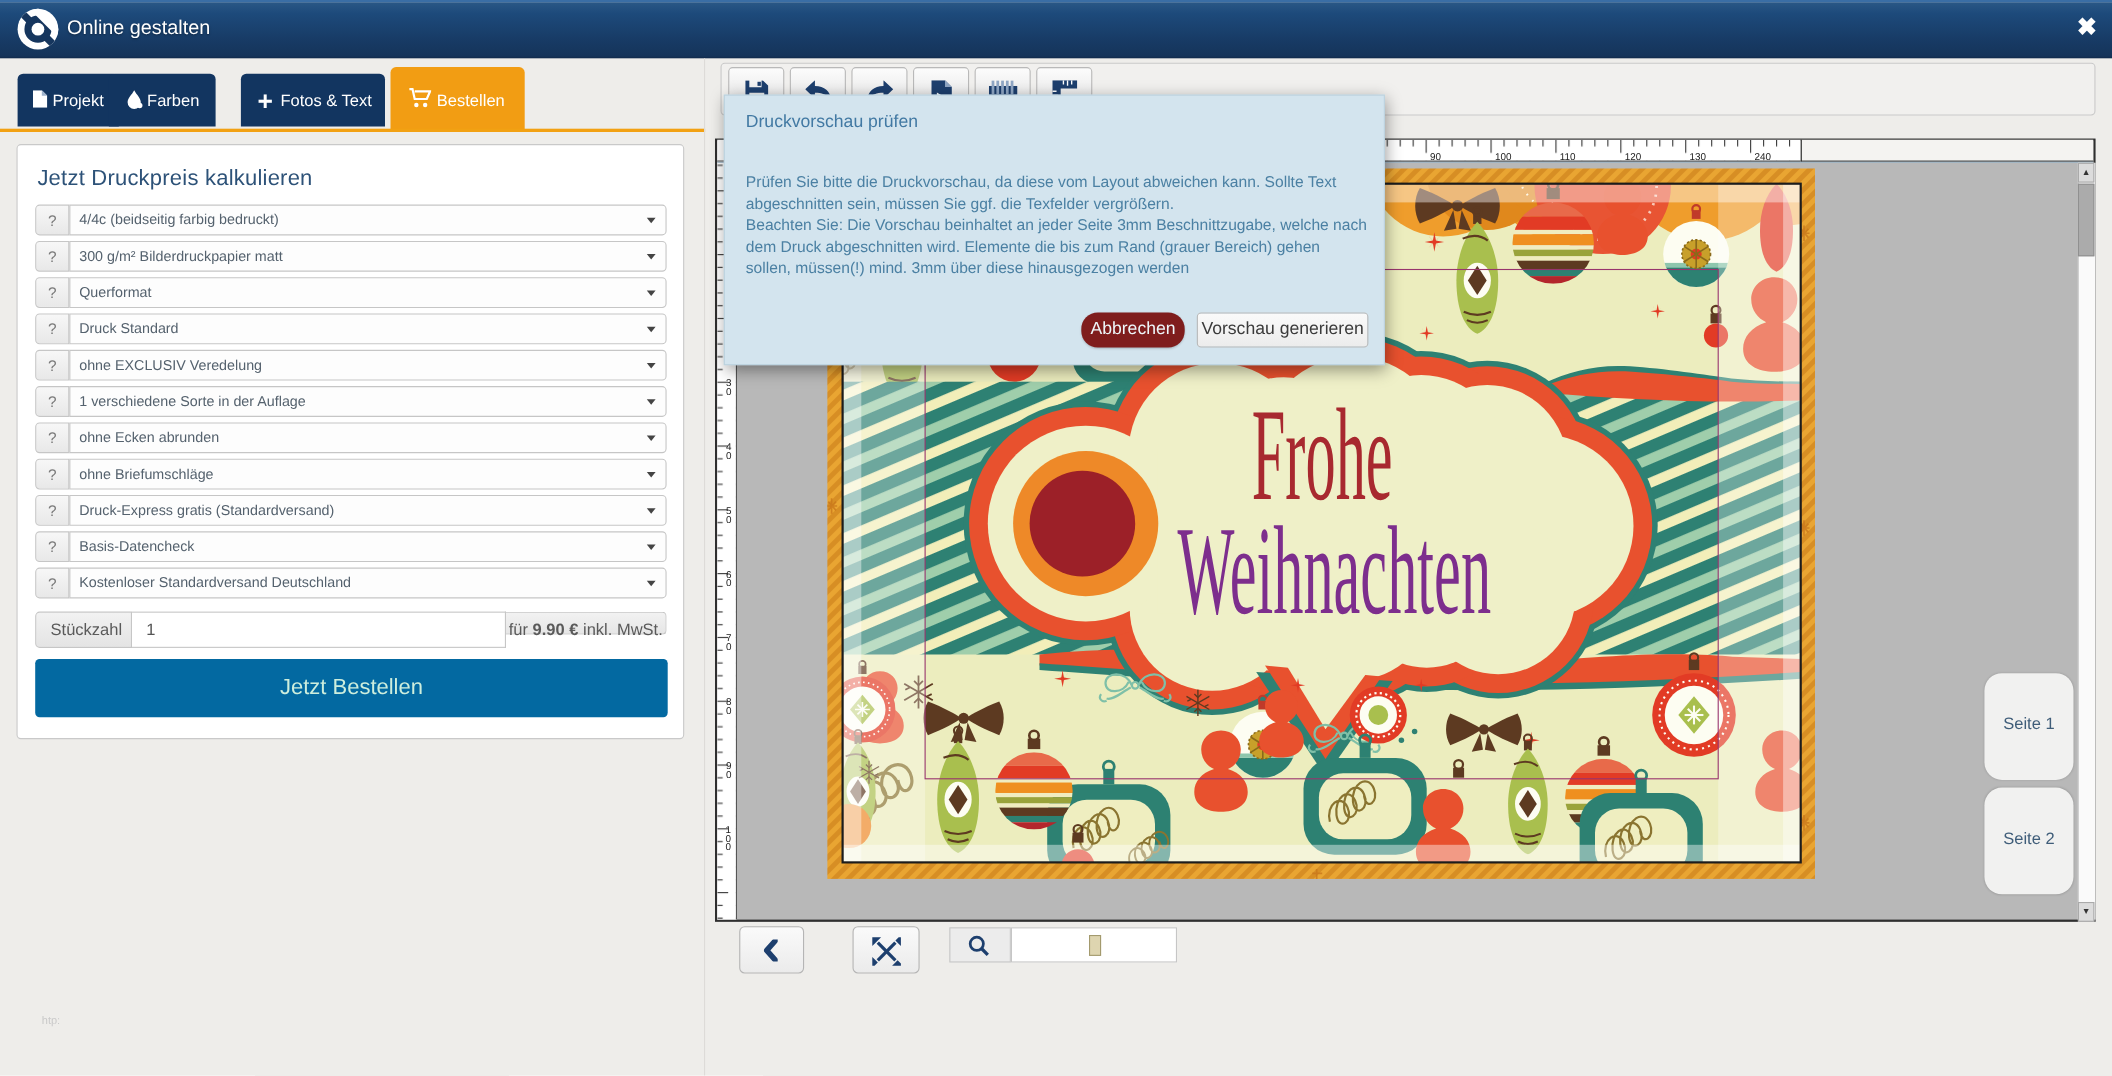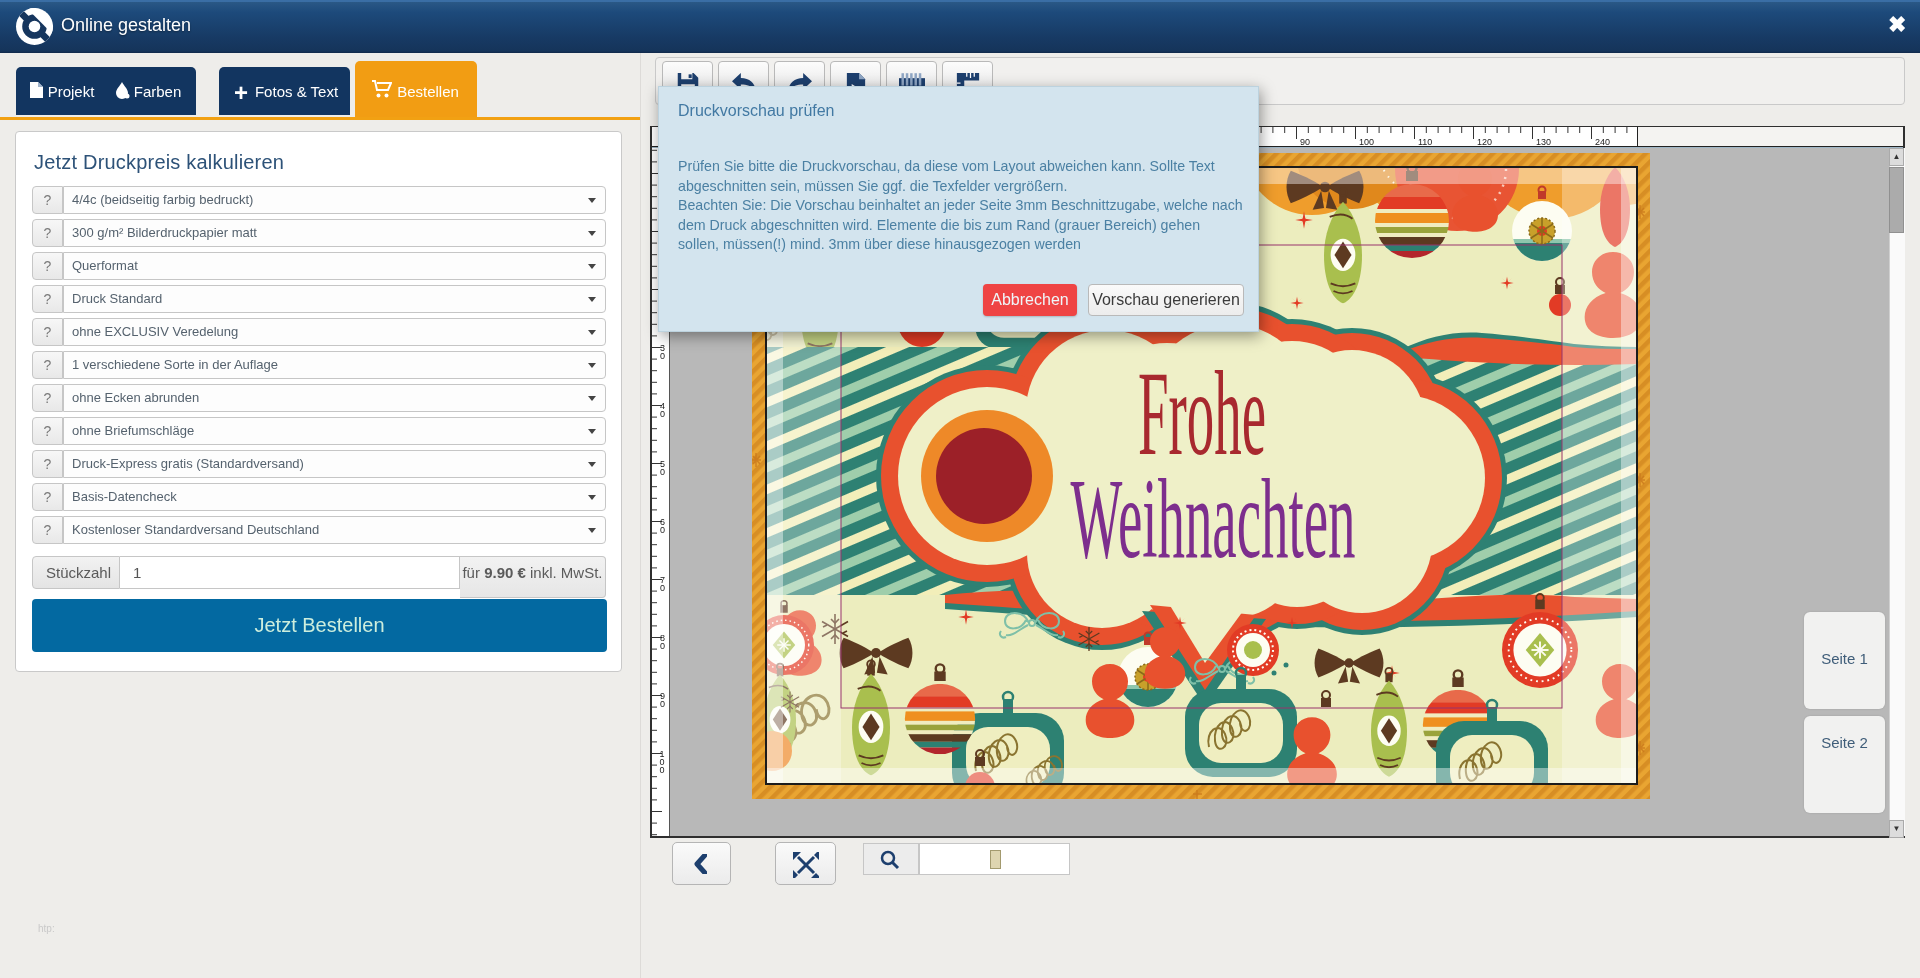--- a/index.html
+++ b/index.html
@@ -15,42 +15,42 @@
 
 #lcard{left:15px;top:131px;width:607px;height:541px;background:#fff;border:1px solid #c9c9c9;border-radius:4px;box-sizing:border-box}
 #ltitle{left:34px;top:151px;font-size:20px;color:#2d5278;letter-spacing:.2px}
 .prow{left:32px;width:574px;height:28px}
 .qbox{position:absolute;left:0;top:0;width:31px;height:28px;background:linear-gradient(#f7f7f7,#e8e8e8);border:1px solid #c6c6c6;border-radius:4px 0 0 4px;box-sizing:border-box;color:#7a7a7a;font-size:14px;text-align:center;line-height:26px}
 .sel{position:absolute;left:31px;top:0;right:0;height:28px;background:#fdfdfd;border:1px solid #c6c6c6;border-radius:0 4px 4px 0;box-sizing:border-box;color:#55626e;font-size:13px;line-height:26px;padding-left:8px;white-space:nowrap}
 .caret{position:absolute;right:9px;top:11px;width:0;height:0;border-left:4px solid transparent;border-right:4px solid transparent;border-top:5px solid #444}
 #qtyrow{left:32px;top:556px;width:574px;height:33px}
 #qtylbl{position:absolute;left:0;top:0;width:88px;height:33px;background:linear-gradient(#f2f2f2,#e4e4e4);border:1px solid #c6c6c6;border-radius:4px 0 0 4px;box-sizing:border-box;color:#5a5a5a;font-size:15px;line-height:31px;padding-left:13px}
 #qtyin{position:absolute;left:88px;top:0;width:340px;height:33px;background:#fff;border:1px solid #c6c6c6;border-left:none;box-sizing:border-box;color:#555;font-size:15px;line-height:31px;padding-left:13px}
-#qtyprice{position:absolute;left:428px;top:0;right:0;height:42px;background:linear-gradient(#f2f2f2,#e6e6e6);border:1px solid #c6c6c6;border-left:none;border-radius:0 4px 4px 0;box-sizing:border-box;color:#5a5a5a;font-size:15px;line-height:31px;text-align:center}
+#qtyprice{position:absolute;left:428px;top:0;right:0;height:21px;background:linear-gradient(#f2f2f2,#e6e6e6);border:1px solid #c6c6c6;border-left:none;border-radius:0 4px 4px 0;box-sizing:border-box;color:#5a5a5a;font-size:15px;line-height:31px;text-align:center}
 #greenbtn{left:32px;top:599px;width:575px;height:53px;background:#0369a1;border-radius:4px;color:#cdeedd;font-size:20px;text-align:center;line-height:53px}
 
 #rtoolbar{left:655px;top:57px;width:1250px;height:48px;background:#f1f0ee;border:1px solid #c9c9c9;border-radius:4px;box-sizing:border-box}
 .tbtn{top:61px;width:51px;height:38px;background:linear-gradient(#fcfcfc,#e3e3e3);border:1px solid #b9b9b9;border-radius:4px;box-sizing:border-box}
 .tbtn svg{position:absolute;left:50%;top:11px;transform:translateX(-50%)}
 
 #canvasbox{left:650px;top:126px;width:1255px;height:712px;background:#b8b8b8;border:2px solid #2f2f2f;box-sizing:border-box}
 #hruler{left:652px;top:127px;width:985px;height:20px;background:#fff;border-bottom:1px solid #222;box-sizing:border-box}
 #hruler2{left:1637px;top:127px;width:266px;height:20px;background:#f4f3f1;border-bottom:1px solid #222;border-left:1px solid #222;box-sizing:border-box}
 #vruler{left:652px;top:147px;width:18px;height:689px;background:#fff;border-right:1px solid #555;box-sizing:border-box}
 .rlab{color:#222;font-size:9px}
 
 #vsb{left:1889px;top:148px;width:15px;height:688px;background:#fafafa;border-left:1px solid #d0d0d0}
 .sbtn{left:1889px;width:15px;height:18px;background:#dcdcdc;border:1px solid #aaa;box-sizing:border-box;text-align:center;font-size:8px;color:#333;line-height:16px}
 #vsbthumb{left:1889px;top:167px;width:15px;height:66px;background:#ababab;border:1px solid #909090;box-sizing:border-box}
-.seite{left:1804px;width:81px;height:97px;background:#f1f1f0;border-radius:6px;color:#3f5d79;font-size:15px;text-align:center;box-shadow:0 0 2px rgba(0,0,0,.15)}
+.seite{left:1804px;width:81px;height:97px;background:#f1f1f0;border-radius:16px;color:#3f5d79;font-size:15px;text-align:center;box-shadow:0 0 2px rgba(0,0,0,.15)}
 
 #modal{left:658px;top:86px;width:601px;height:246px;background:#d3e4ee;box-shadow:2px 4px 14px rgba(0,0,0,.4);border:1px solid #bcd2de;box-sizing:border-box}
 #mtitle{left:19px;top:15px;font-size:16px;color:#4279a3}
 #mbody{left:19px;top:70px;width:590px;font-size:14.2px;line-height:19.5px;color:#4b80a3;white-space:nowrap}
-#mbtn1{left:324px;top:197px;width:94px;height:32px;background:#ef4444;border-radius:4px;color:#eef7fa;font-size:16px;text-align:center;line-height:32px;box-shadow:0 1px 2px rgba(0,0,0,.2)}
+#mbtn1{left:324px;top:197px;width:94px;height:32px;background:#7f1d1d;border-radius:15px;color:#eef7fa;font-size:16px;text-align:center;line-height:32px;box-shadow:0 1px 2px rgba(0,0,0,.2)}
 #mbtn2{left:429px;top:197px;width:156px;height:32px;background:linear-gradient(#fafafa,#ececec);border:1px solid #b9b9b9;border-radius:4px;box-sizing:border-box;color:#3b3b3b;font-size:16px;text-align:center;line-height:30px}
 
 .bbtn{top:842px;height:43px;background:linear-gradient(#fafafa,#ebebeb);border:1px solid #b5b5b5;border-radius:5px;box-sizing:border-box}
 #zoombox{left:919px;top:843px;width:151px;height:32px;background:#fff;border:1px solid #c6c6c6;box-sizing:border-box}
 #zoomhandle{left:990px;top:850px;width:11px;height:19px;background:#ded5b0;border:1px solid #a39a6e;box-sizing:border-box}
 #vdiv{left:640px;top:53px;width:1px;height:925px;background:#dddbd8}
 </style></head><body>
 <div id="root">
 
 <div class="abs" id="topbar"></div>
@@ -549,21 +549,21 @@
 
 <div class="abs" style="left:652px;top:147px;width:1251px;height:1px;background:#9fb6c6"></div>
 <div class="abs" id="vsb"></div>
 <div class="abs sbtn" style="top:148px">▲</div>
 <div class="abs" id="vsbthumb"></div>
 <div class="abs sbtn" style="top:820px">▼</div>
 <div class="abs seite" style="top:612px">
       <div style="margin-top:38px">Seite 1</div>
     </div>
 <div class="abs seite" style="top:716px">
-      <div style="margin-top:18px">Seite 2</div>
+      <div style="margin-top:38px">Seite 2</div>
     </div>
 
 <div class="abs bbtn" style="left:672px;width:59px">
       <svg style="position:absolute;left:21px;top:11px" width="13" height="20" viewBox="0 0 13 20">
         <path d="M11 1 L3 10 L11 19" fill="none" stroke="#1d3f6e" stroke-width="5" stroke-linecap="round" stroke-linejoin="round"></path>
       </svg>
     </div>
 <div class="abs bbtn" style="left:775px;width:61px">
       <svg style="position:absolute;left:15px;top:7px" width="30" height="30" viewBox="0 0 30 30">
         <g stroke="#1d3f6e" stroke-width="3">

